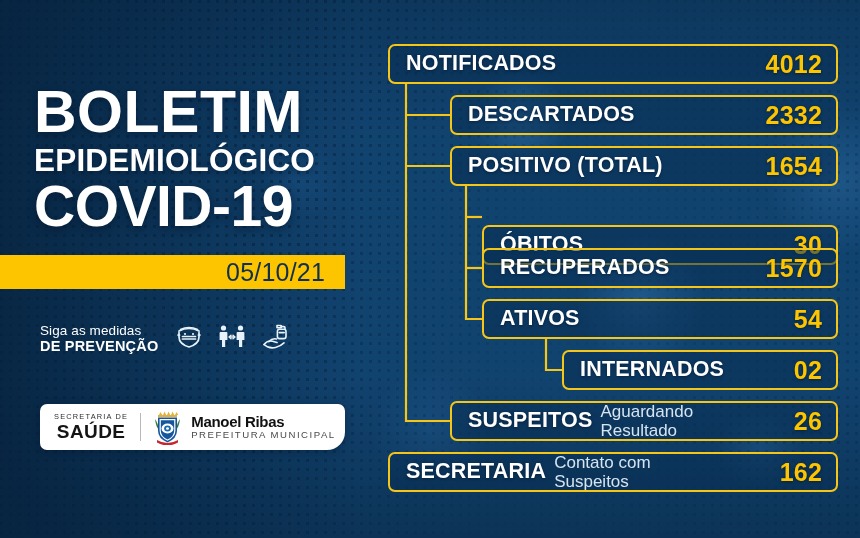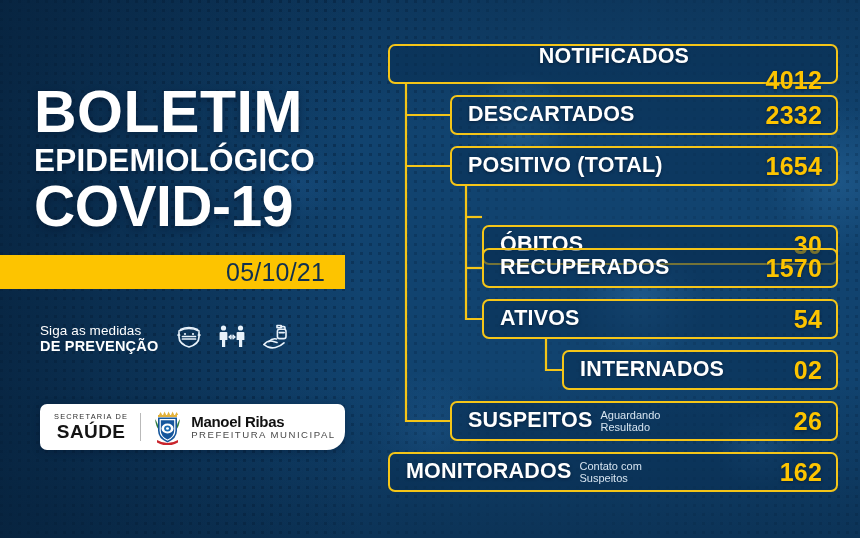--- a/index.html
+++ b/index.html
@@ -220,21 +220,21 @@
     color: #ffffff;
     font-weight: bold;
     font-size: 21.5px;
     letter-spacing: 0.2px;
     white-space: nowrap;
     line-height: 1;
     text-shadow: 0 1px 3px rgba(0,15,35,0.55);
   }
   .row .sublabel {
     color: #d6e4f0;
-    font-size: 11px;
+    font-size: 17px;
     line-height: 1.12;
     margin-left: 8px;
     white-space: nowrap;
     font-weight: normal;
   }
   .row .value {
     margin-left: auto;
     color: #fdc400;
     font-weight: bold;
     font-size: 25px;
@@ -369,21 +369,21 @@
 
         <path d="M86 217 H102"></path>
 
         <path d="M86 268 H102"></path>
 
         <path d="M166 339 V370 H182"></path>
       </g>
     </svg>
 
     <div id="rows-container">
-        <div class="row lvl0" style="top: 44px; flex-direction: column;">
+        <div class="row lvl0" style="top: 44px;">
           <span class="label">NOTIFICADOS</span>
           <span class="value">4012</span>
         </div>
         <div class="row lvl1" style="top: 95px;">
           <span class="label">DESCARTADOS</span>
           <span class="value">2332</span>
         </div>
         <div class="row lvl1" style="top: 146px;">
           <span class="label">POSITIVO (TOTAL)</span>
           <span class="value">1654</span>
@@ -403,19 +403,19 @@
         <div class="row lvl3" style="top: 350px;">
           <span class="label">INTERNADOS</span>
           <span class="value">02</span>
         </div>
         <div class="row lvl1" style="top: 401px;">
           <span class="label">SUSPEITOS</span>
           <span class="sublabel">Aguardando<br>Resultado</span>
           <span class="value">26</span>
         </div>
         <div class="row lvl0" style="top: 452px;">
-          <span class="label">MONITORADOS</span>
+          <span class="label">SECRETARIA</span>
           <span class="sublabel">Contato com<br>Suspeitos</span>
           <span class="value">162</span>
         </div>
       </div>
   </div>
 </div>
 
 </body></html>

